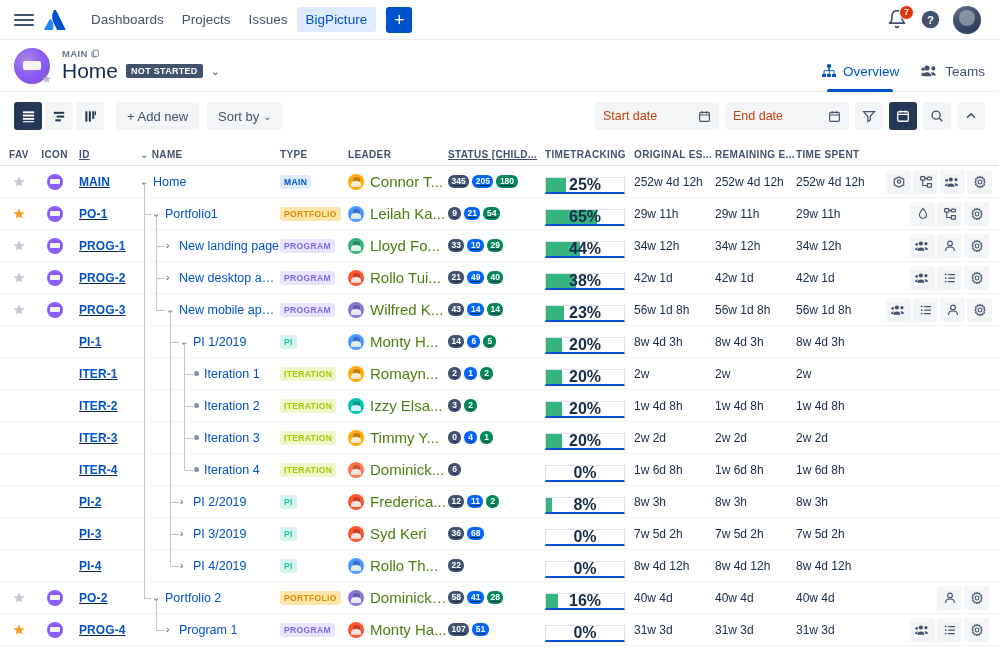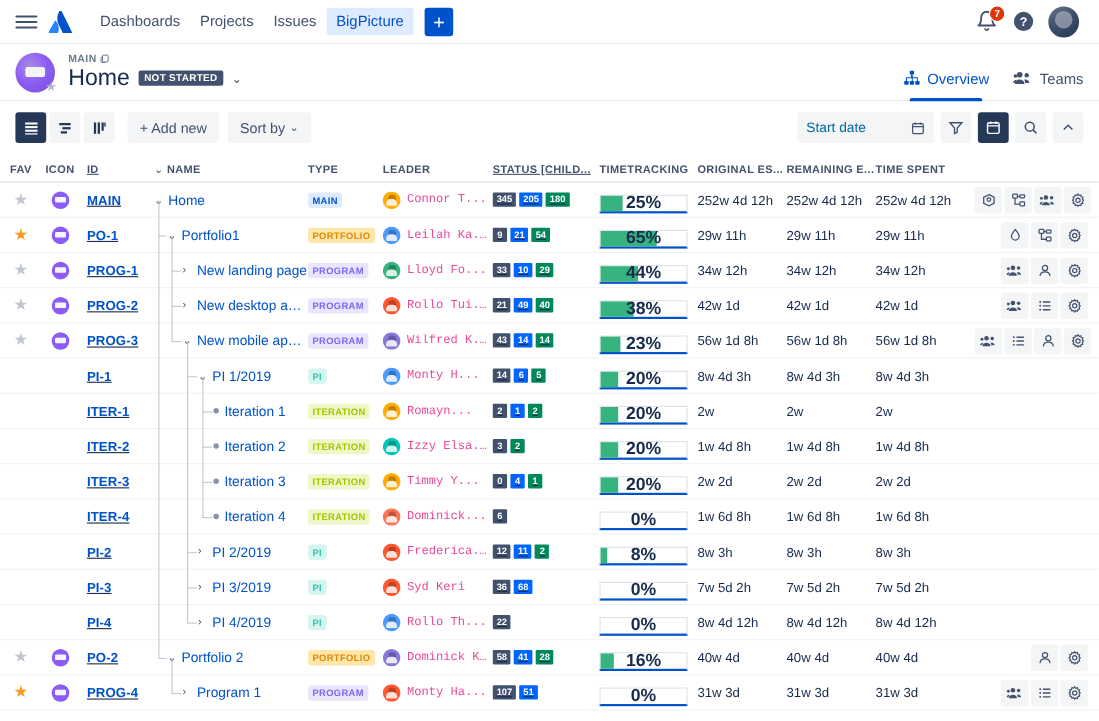--- a/index.html
+++ b/index.html
@@ -109,21 +109,21 @@
   .tbtn {
     height: 28px; padding: 0 11px; border-radius: 3px; background: #F4F5F7;
     display:flex; align-items:center; gap:4px; font-size: 13px; color: #42526E;
     cursor:pointer; margin-right: 8px; border: none;
     font-family: "Liberation Sans", sans-serif;
   }
   .toolbar-right { margin-left: auto; display:flex; align-items:center; gap: 6px; }
   .datefield {
     width: 124px; height: 28px; background: #F4F5F7; border-radius: 3px;
     display:flex; align-items:center; padding: 0 8px; font-size: 12.5px;
-    color: #0369a1; cursor: text; position: relative;
+    color: #c2410c; cursor: text; position: relative;
   }
   .datefield .cal { margin-left: auto; color: #42526E; display:flex; }
   .iconbtn {
     width: 28px; height: 28px; border-radius: 3px; background: #F4F5F7;
     display:flex; align-items:center; justify-content:center; cursor:pointer; color:#42526E;
   }
   .iconbtn.active { background: #253858; color:#fff; }
 
   
   .thead {
@@ -176,25 +176,25 @@
   .t-MAIN      { background:#DEEBFF; color:#0052CC; }
   .t-PORTFOLIO { background:#FFE6AB; color:#E38800; }
   .t-PROGRAM   { background:#E9E5FF; color:#7B68EE; }
   .t-PI        { background:#D7F5EF; color:#2EC4B6; }
   .t-ITERATION { background:#EEF7C8; color:#A8C500; }
 
   .lead-wrap { display:flex; align-items:center; gap:6px; width:100%; overflow:hidden; }
   .lead-av { width:16px; height:16px; border-radius:50%; flex:none; position:relative; overflow:hidden; }
   .lead-av i { position:absolute; left:3px; top:7px; width:10px; height:6px; border-radius: 4px 4px 1px 1px; background: rgba(255,255,255,.82); }
   .lead-av b { position:absolute; left:4.5px; top:3px; width:7px; height:5px; border-radius:3px 3px 0 0; background: rgba(0,0,0,.25); }
-  .leadname { font-size:11px; color:#ec4899; cursor:pointer; white-space:nowrap; overflow:hidden; text-overflow:ellipsis;font-family:Liberation Mono, monospace; }
+  .leadname { font-size:15px; color:#4d7c0f; cursor:pointer; white-space:nowrap; overflow:hidden; text-overflow:ellipsis; }
 
   .stat-group { display:flex; gap:3px; }
   .sbadge {
-    font-size: 8.5px; font-weight: 700; color:#fff; border-radius: 1px;
+    font-size: 8.5px; font-weight: 700; color:#fff; border-radius: 6px;
     padding: 1.5px 3.5px; min-width: 13px; text-align:center; line-height: 1.25;
   }
   .s-todo { background:#42526E; }
   .s-prog { background:#0065FF; }
   .s-done { background:#00875A; }
 
   .pbar {
     width: 80px; height: 17px; border: 1px solid #DFE1E6; background:#fff;
     position: relative; border-bottom: 2px solid #0052CC;
     display:flex; align-items:center; justify-content:center;
@@ -323,20 +323,29 @@
   </div>
   <button class="tbtn">+ Add new</button>
   <button class="tbtn">
     <span>Sort by</span>
     <span style="font-size:10px;">⌄</span>
   </button>
 
   <div class="toolbar-right">
     <div class="datefield">
       <span>Start date</span>
+      <span class="cal">
+        <svg width="13" height="13" viewBox="0 0 16 16" fill="none" stroke="#42526E" stroke-width="1.4">
+          <rect x="2" y="3" width="12" height="11" rx="1.5"></rect>
+            <path d="M2 6.2h12M5.2 1.6v2.6M10.8 1.6v2.6"></path>
+        </svg>
+      </span>
+    </div>
+    <div class="datefield">
+      <span>End date</span>
       <span class="cal">
         <svg width="13" height="13" viewBox="0 0 16 16" fill="none" stroke="#42526E" stroke-width="1.4">
           <rect x="2" y="3" width="12" height="11" rx="1.5"></rect>
             <path d="M2 6.2h12M5.2 1.6v2.6M10.8 1.6v2.6"></path>
         </svg>
       </span>
     </div>
     <div class="iconbtn">
       <svg width="14" height="14" viewBox="0 0 16 16" fill="none" stroke="#42526E" stroke-width="1.4">
         <path d="M1.8 3h12.4l-4.8 5.4v4.3l-2.8 1.6V8.4z"></path>

